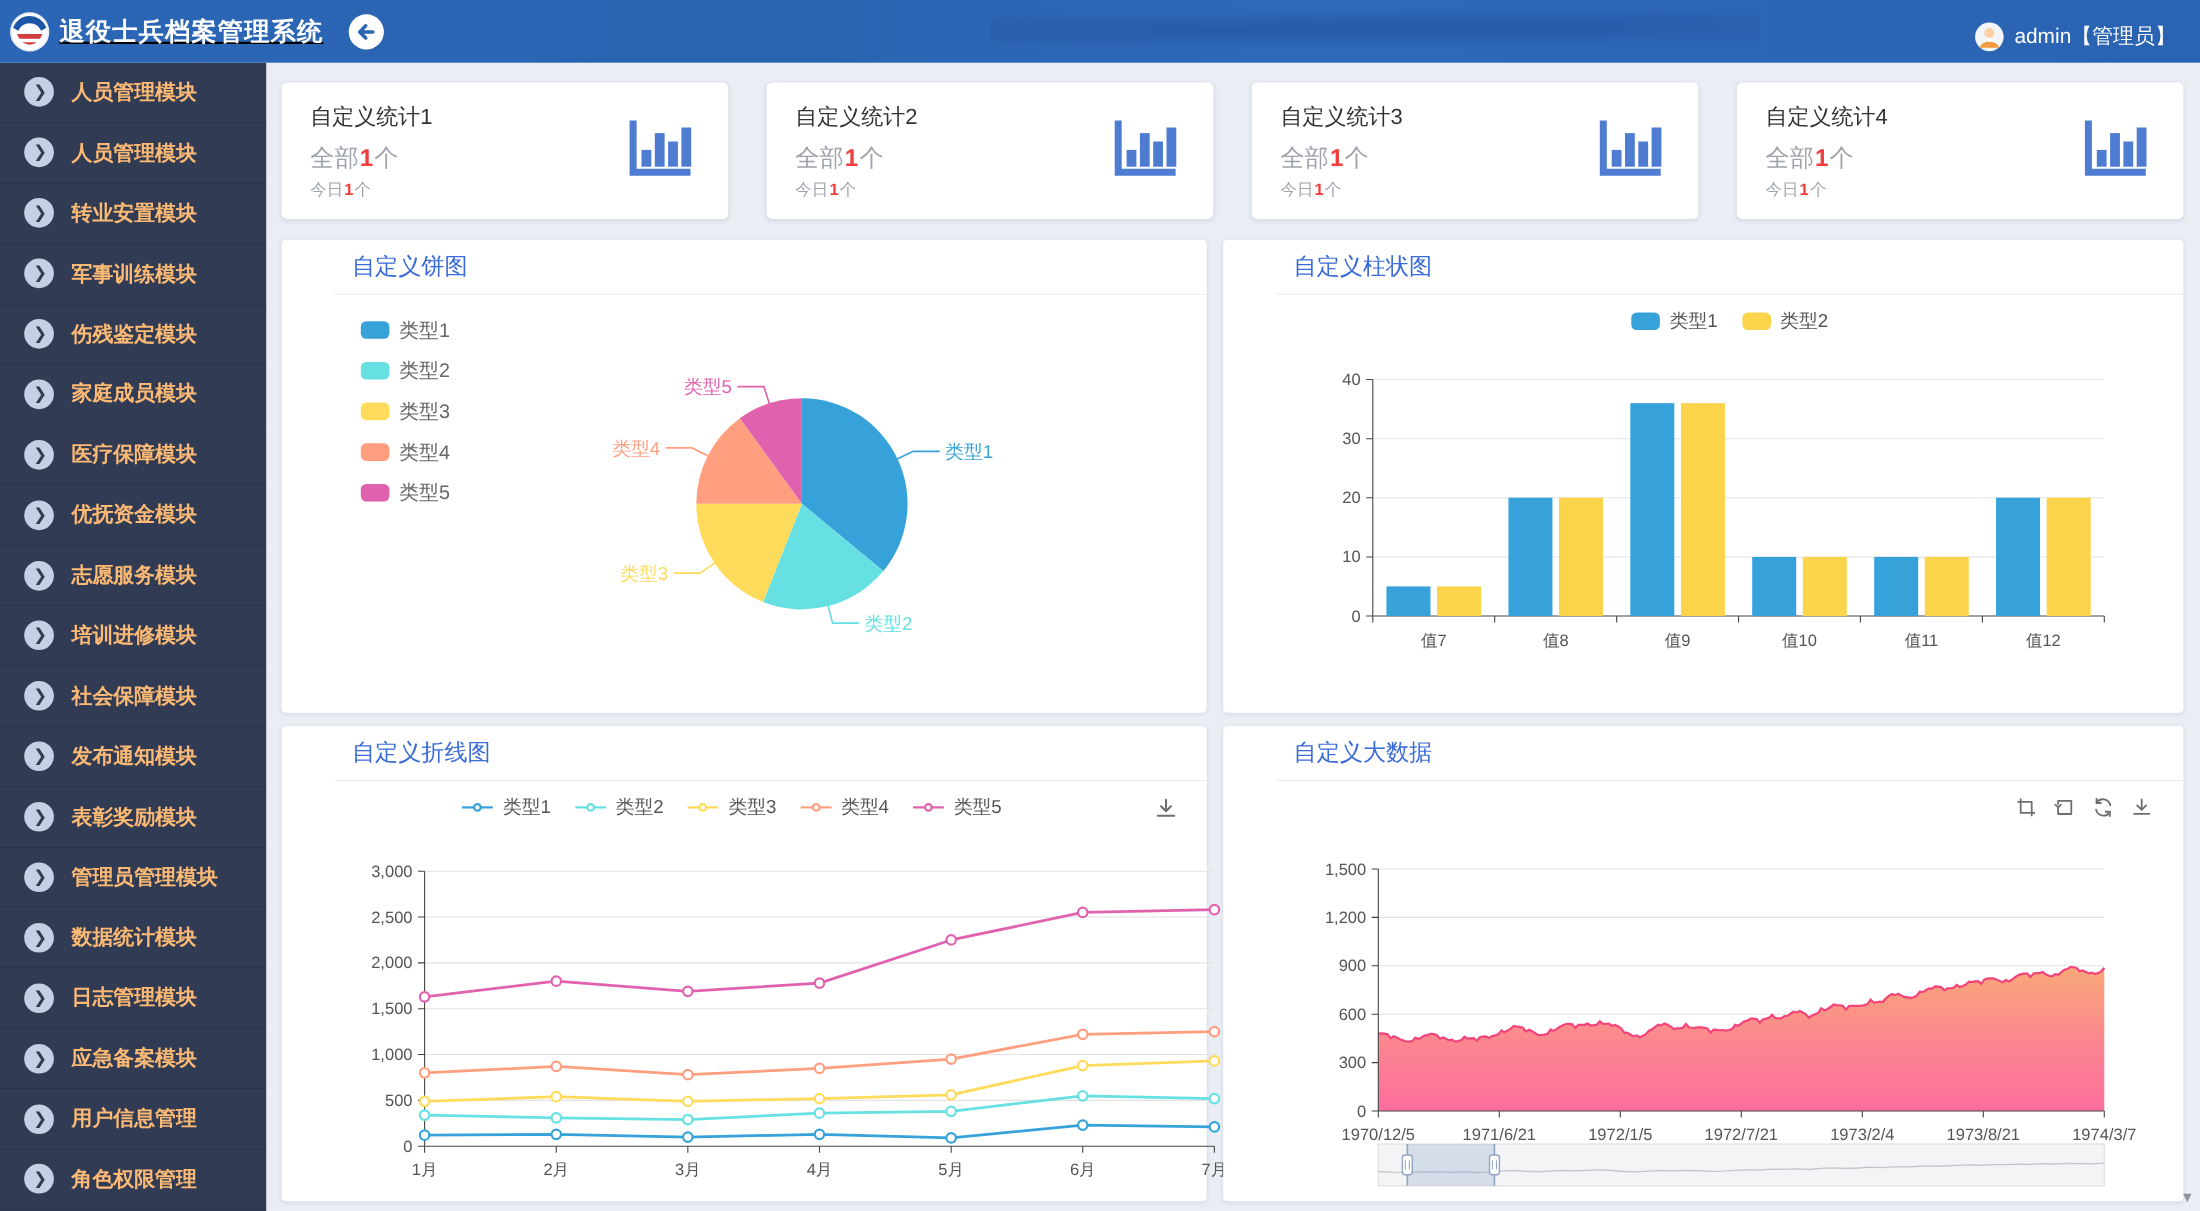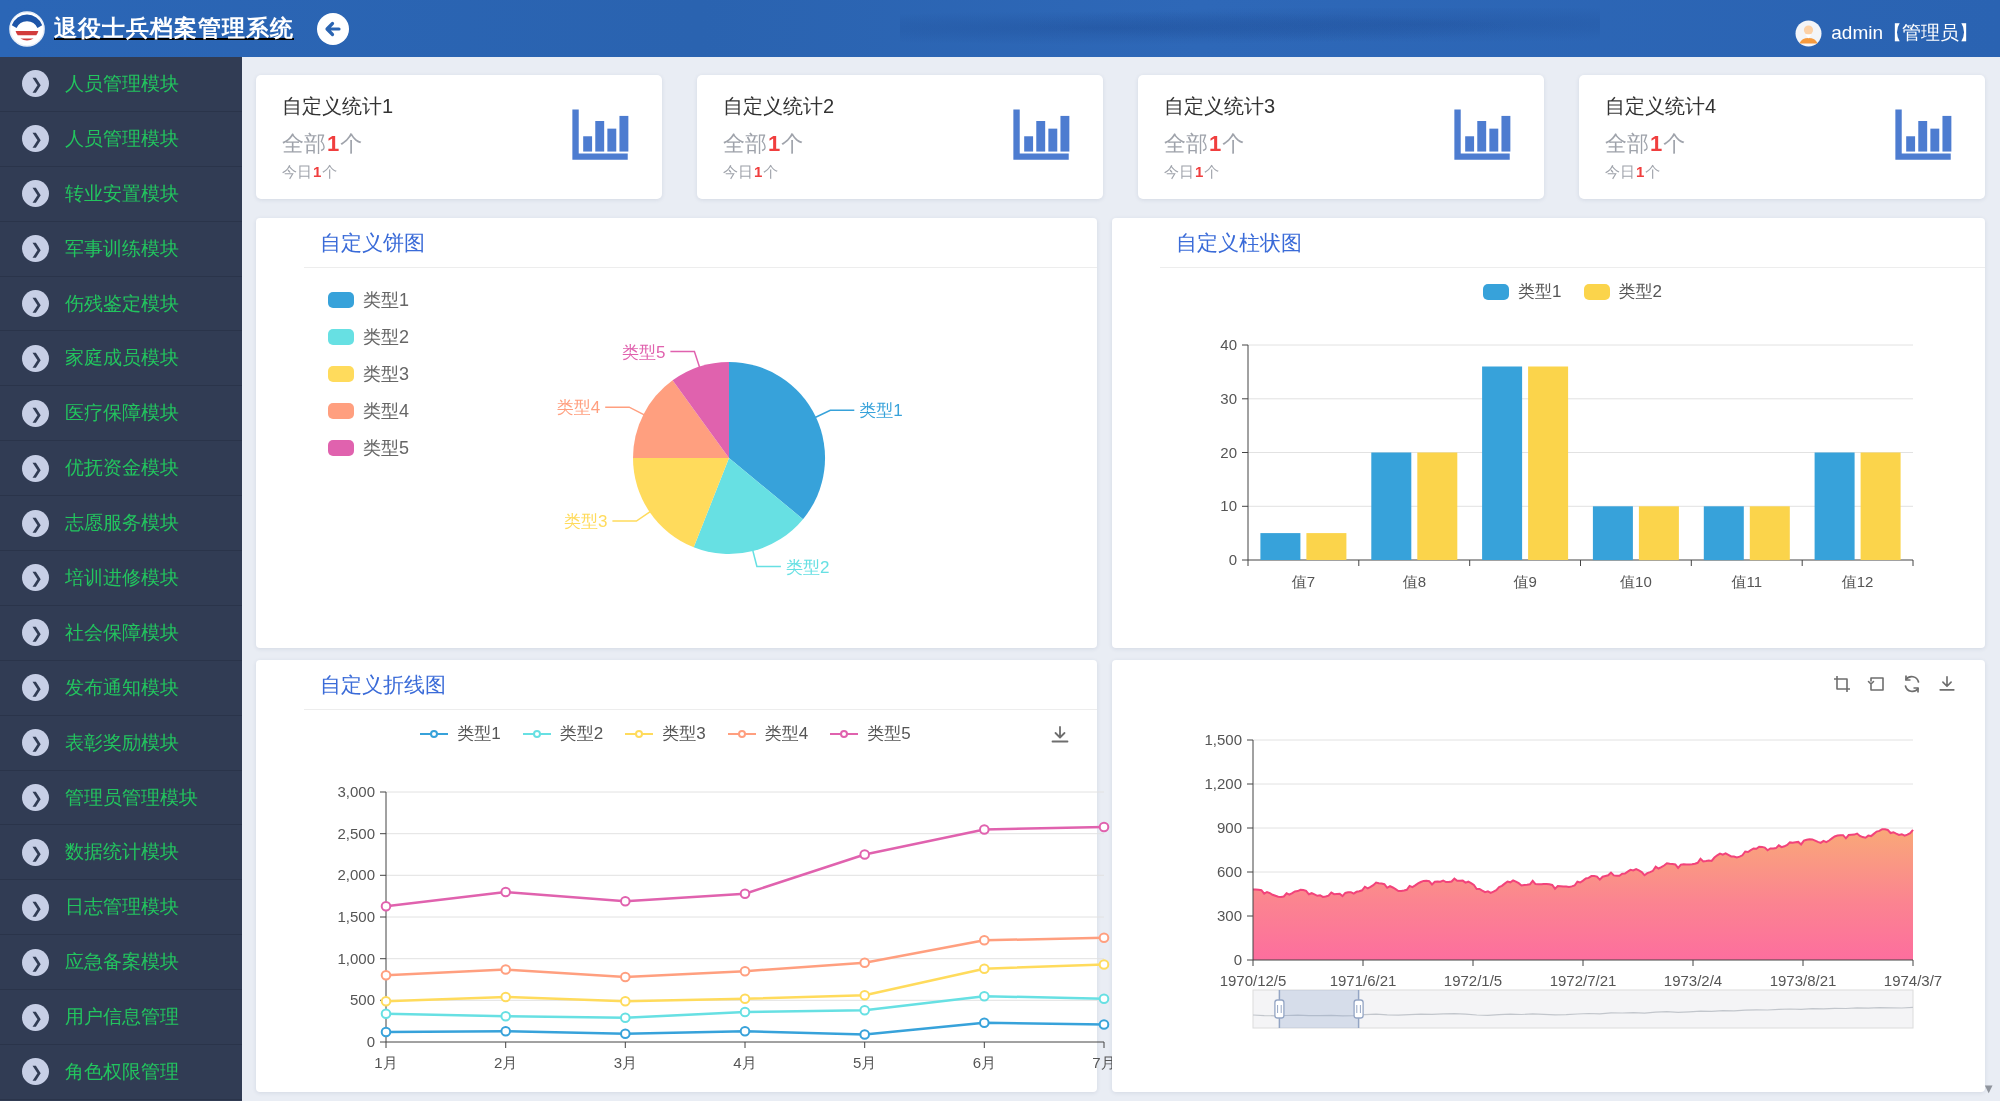--- a/index.html
+++ b/index.html
@@ -24,21 +24,21 @@
 
   
   .sidebar { position:absolute; left:0; top:57px; width:242px; height:1044px;
     background:#313C54; overflow:hidden; }
   .side-item { height:54.9px; display:flex; align-items:center; padding-left:22px;
     border-bottom:1px solid #2A344A; cursor:pointer; }
   .chev-circle { width:27px; height:27px; border-radius:50%; background:#C7CFE6;
     display:flex; align-items:center; justify-content:center; flex:0 0 auto; }
   .chev-circle span { color:#313C54; font-size:15px; font-weight:bold; line-height:1;
     transform:translateX(1px); }
-  .side-label { color:#22c55e; font-size:19px; margin-left:16px; white-space:nowrap; }
+  .side-label { color:#fdba74; font-size:19px; margin-left:16px; white-space:nowrap;font-weight:bold; }
 
   
   .main { position:absolute; left:242px; top:57px; width:1758px; height:1044px;
     padding:18px 15px 0 14px; }
   .stats-row { display:flex; gap:35px; height:124px; margin-bottom:19px; }
   .stat-card { flex:1; background:#fff; border-radius:5px; position:relative;
     box-shadow:0 1px 4px rgba(30,50,90,.10); padding:18px 26px; }
   .stat-title { font-size:20px; color:#333; }
   .stat-total { margin-top:9px; font-size:22px; color:#9FA3AB; }
   .stat-today { margin-top:4px; font-size:15px; color:#9FA3AB; }
@@ -500,20 +500,21 @@
               <circle cx="201.7" cy="182.0" r="4.3" fill="#fff" stroke="#E062AE" stroke-width="2"></circle>
               <circle cx="321.3" cy="191.2" r="4.3" fill="#fff" stroke="#E062AE" stroke-width="2"></circle>
               <circle cx="441.0" cy="183.7" r="4.3" fill="#fff" stroke="#E062AE" stroke-width="2"></circle>
               <circle cx="560.7" cy="144.5" r="4.3" fill="#fff" stroke="#E062AE" stroke-width="2"></circle>
               <circle cx="680.3" cy="119.5" r="4.3" fill="#fff" stroke="#E062AE" stroke-width="2"></circle>
               <circle cx="800.0" cy="117.0" r="4.3" fill="#fff" stroke="#E062AE" stroke-width="2"></circle>
             </svg>
         </div>
       </section>
       <section class="card col-right">
+        <div class="card-header">自定义大数据</div>
         <div class="card-body">
           <div class="tool-icons">
             <svg width="20" height="20" viewBox="0 0 20 20">
               <path d="M5 2 v13 h13 M2 5 h13 v13" fill="none" stroke="#6E6E6E" stroke-width="1.6" stroke-linejoin="round"></path>
             </svg>
             <svg width="20" height="20" viewBox="0 0 20 20">
               <path d="M4 7 V4 h12 v12 h-12 V10 M4 10 l-2.5 -2.5 M4 10 l2.5 -2.5" fill="none" stroke="#6E6E6E" stroke-width="1.6" stroke-linejoin="round" stroke-linecap="round"></path>
             </svg>
             <svg width="20" height="20" viewBox="0 0 20 20">
               <path d="M16.5 8 A7 7 0 0 0 4 5.5 M3.5 12 A7 7 0 0 0 16 14.5" fill="none" stroke="#6E6E6E" stroke-width="1.7" stroke-linecap="round"></path>

